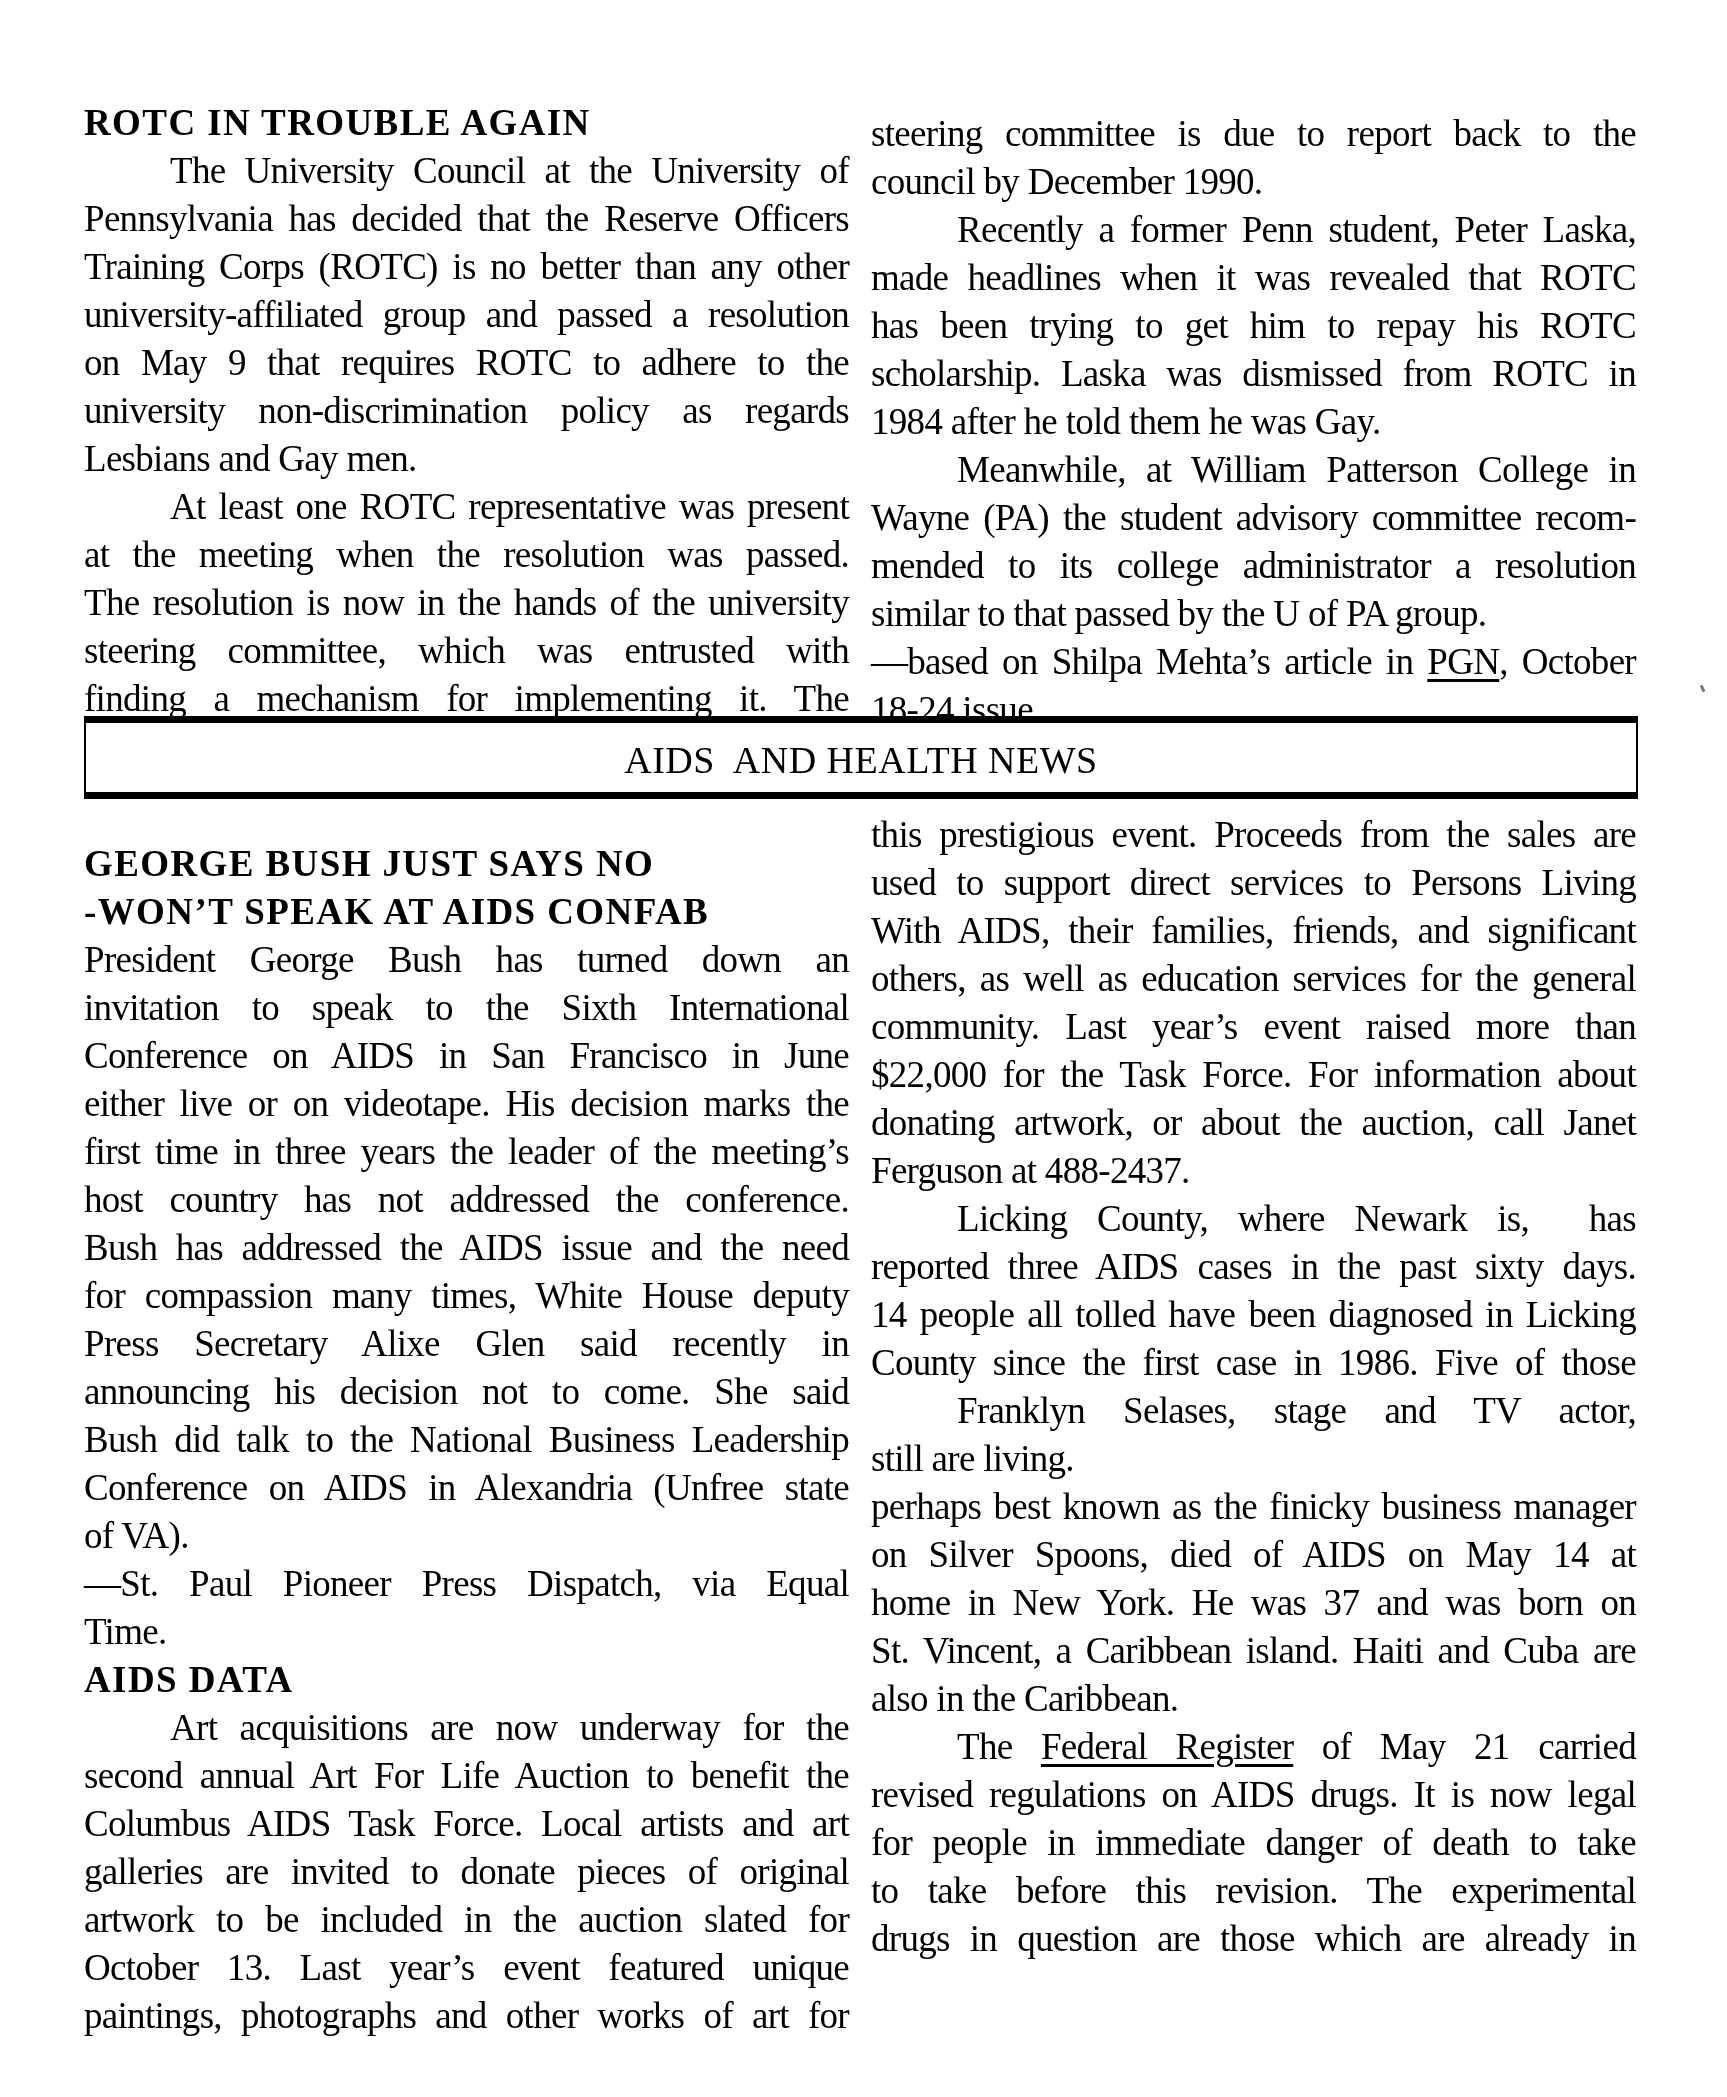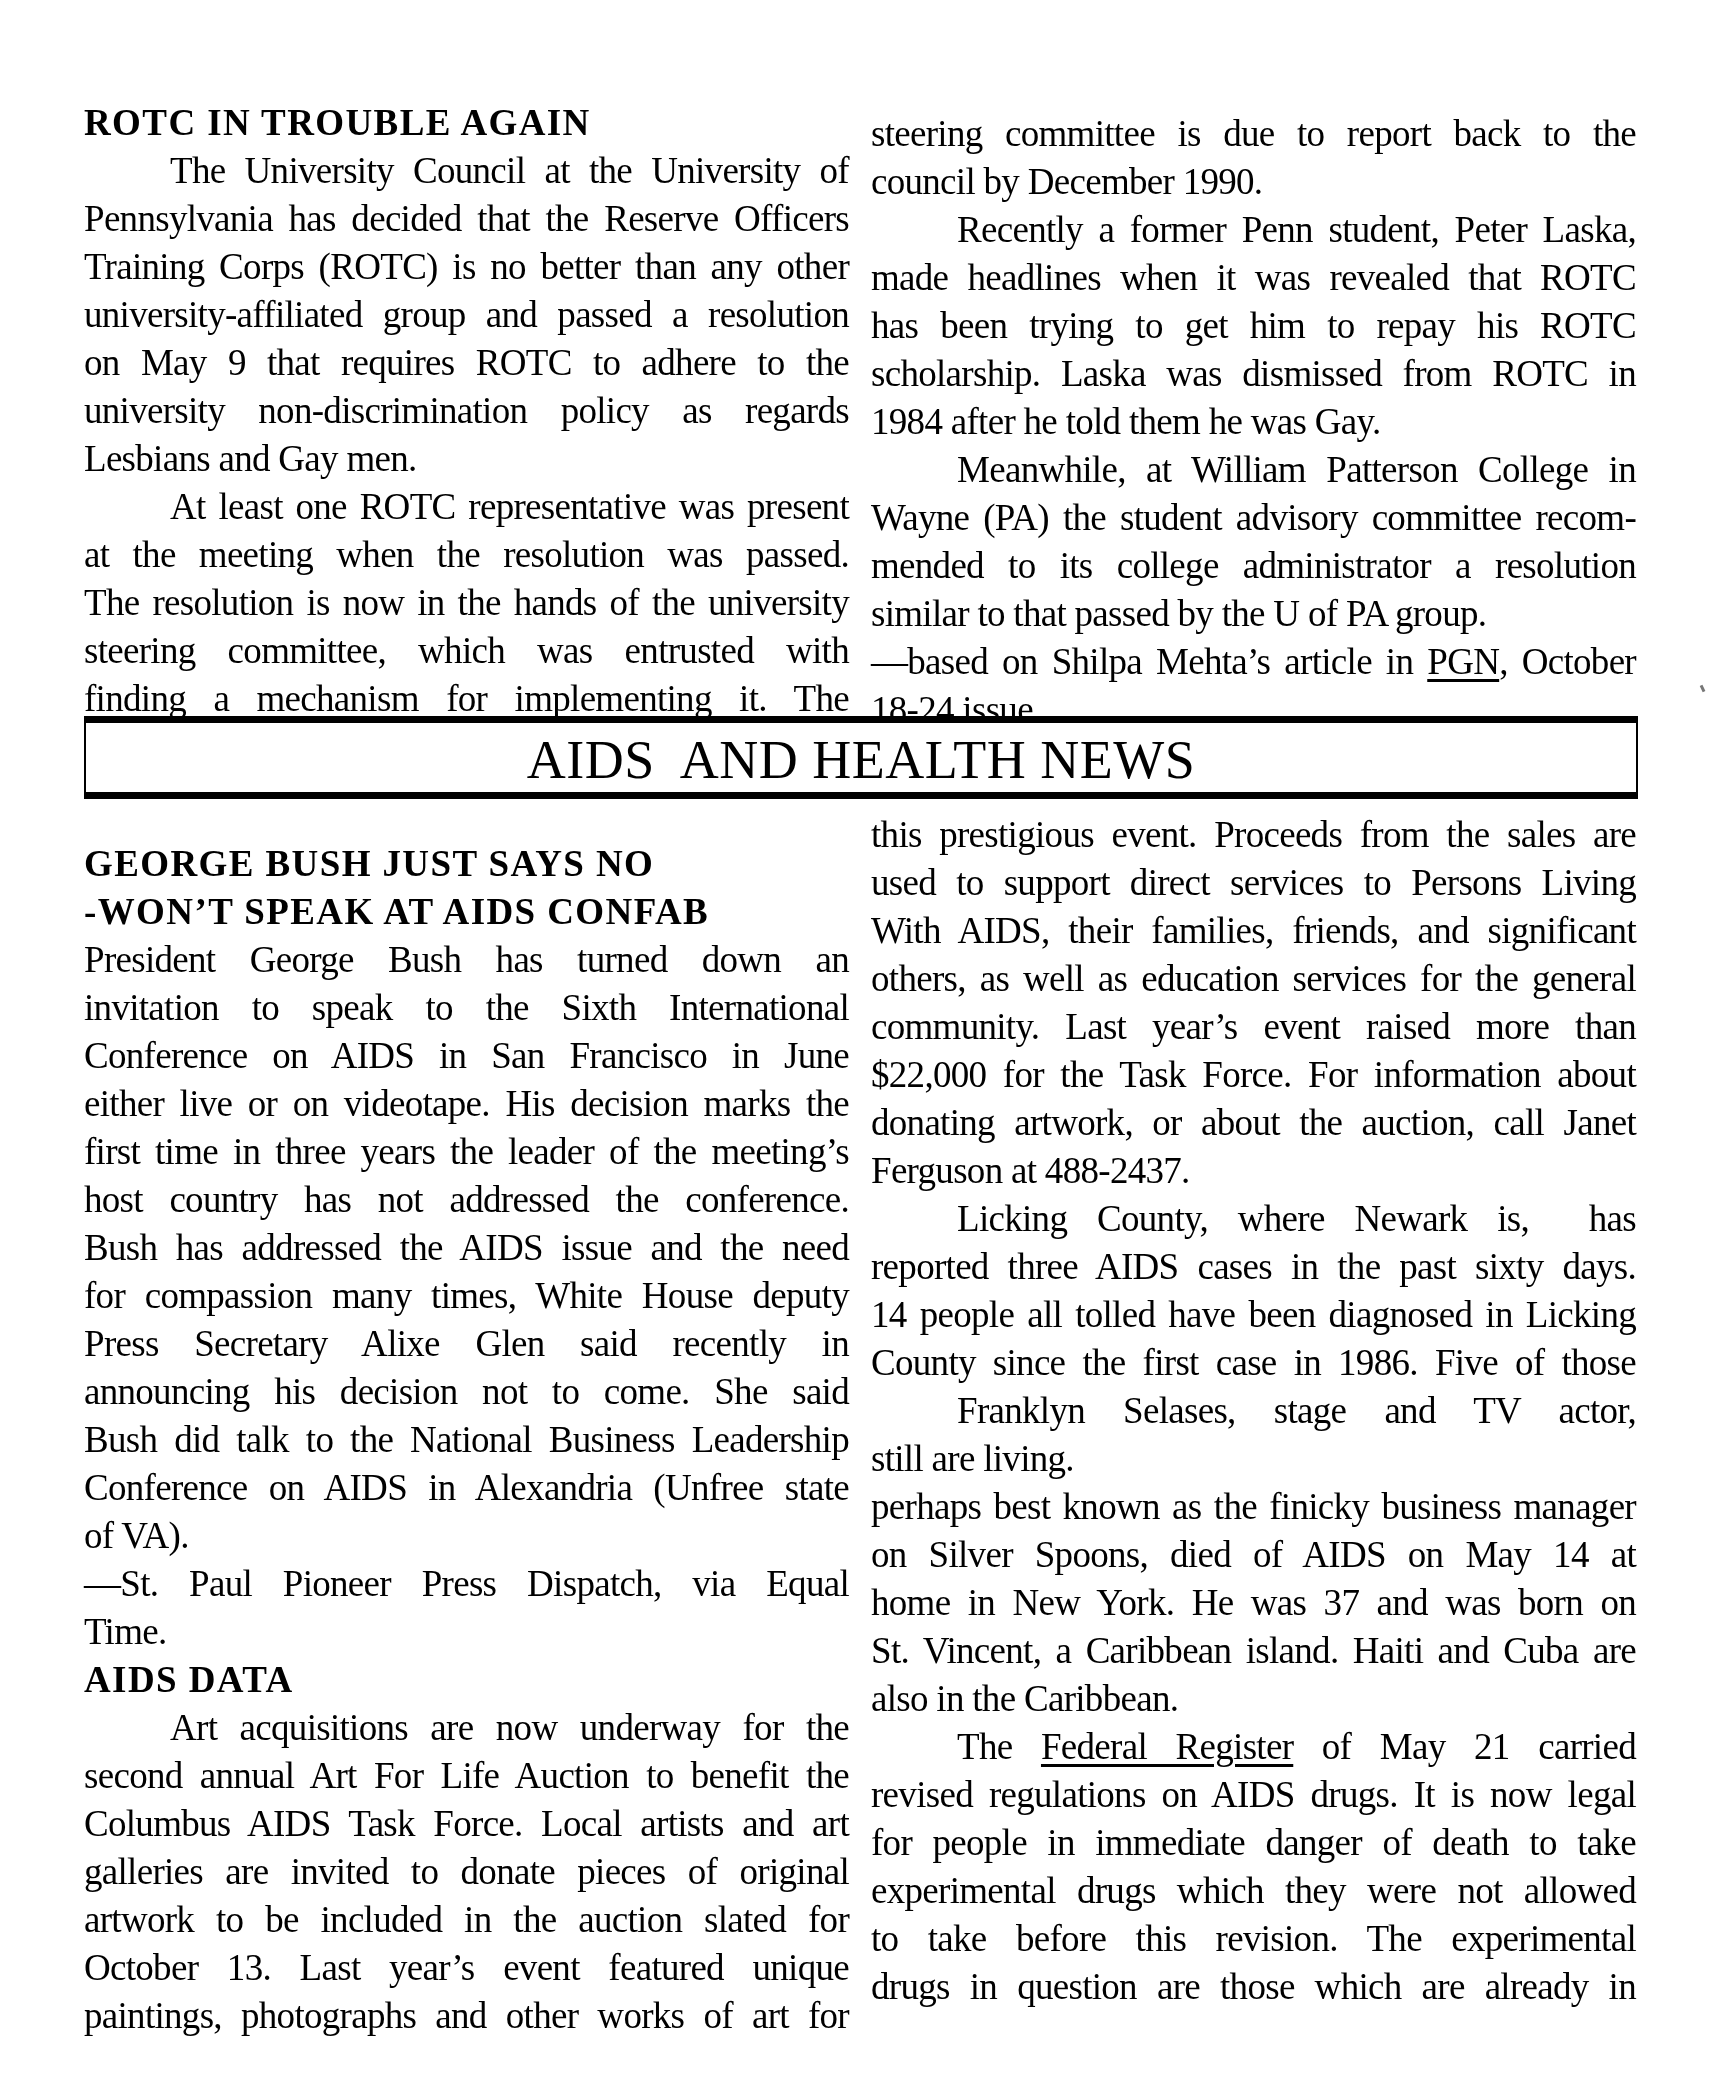--- a/index.html
+++ b/index.html
@@ -13,21 +13,21 @@
   .hd { font-weight:bold; letter-spacing:1.4px; font-size:37px; line-height:48px; white-space:nowrap; }
   .u { text-decoration:underline; text-decoration-thickness:3.4px; text-underline-offset:4.8px; }
   #col-tl { left:84px; top:99px; }
   #col-tr { left:871px; top:99px;margin-top:11px; }
   #col-bl { left:84px; top:811px;margin-top:29px; }
   #col-br { left:871px; top:811px; }
   #banner { position:absolute; left:84px; top:716px; width:1550px; height:69px;
             border-top:7.7px solid #000; border-bottom:7.7px solid #000;
             border-left:2.4px solid #000; border-right:2.4px solid #000;
             display:flex; align-items:center; justify-content:center; }
-  #banner span { font-size:54px; letter-spacing:0.5px; line-height:1; padding-top:4.8px; white-space:nowrap; }
+  #banner span { font-size:38px; letter-spacing:0.5px; line-height:1; padding-top:4.8px; white-space:nowrap; }
   .speck { position:absolute; width:2.9px; height:6.7px; background:#777; transform:rotate(-25deg); }
 </style>
 </head>
 <body>
 
 <div class="col" id="col-tl">
   <span class="line hd last">ROTC IN TROUBLE AGAIN</span>
   <span class="line ind">The University Council at the University of</span>
   <span class="line">Pennsylvania has decided that the Reserve Officers</span>
   <span class="line">Training Corps (ROTC) is no better than any other</span>
@@ -106,19 +106,18 @@
   <span class="line ind">Franklyn Selases, stage and TV actor,</span>
   <span class="line last">still are living.</span>
   <span class="line">perhaps best known as the finicky business manager</span>
   <span class="line">on Silver Spoons, died of AIDS on May 14 at</span>
   <span class="line">home in New York. He was 37 and was born on</span>
   <span class="line">St. Vincent, a Caribbean island. Haiti and Cuba are</span>
   <span class="line last">also in the Caribbean.</span>
   <span class="line ind"><span style="white-space:pre">The </span><span class="u">Federal Register</span><span style="white-space:pre"> of May 21 carried</span></span>
   <span class="line">revised regulations on AIDS drugs. It is now legal</span>
   <span class="line">for people in immediate danger of death to take</span>
-  <span class="line">experimental drugs which they were not allowed</span>
   <span class="line">to take before this revision. The experimental</span>
   <span class="line">drugs in question are those which are already in</span>
 </div>
 
 <div class="speck" style="left:1701px; top:685px;"></div>
 
 
 </body></html>

